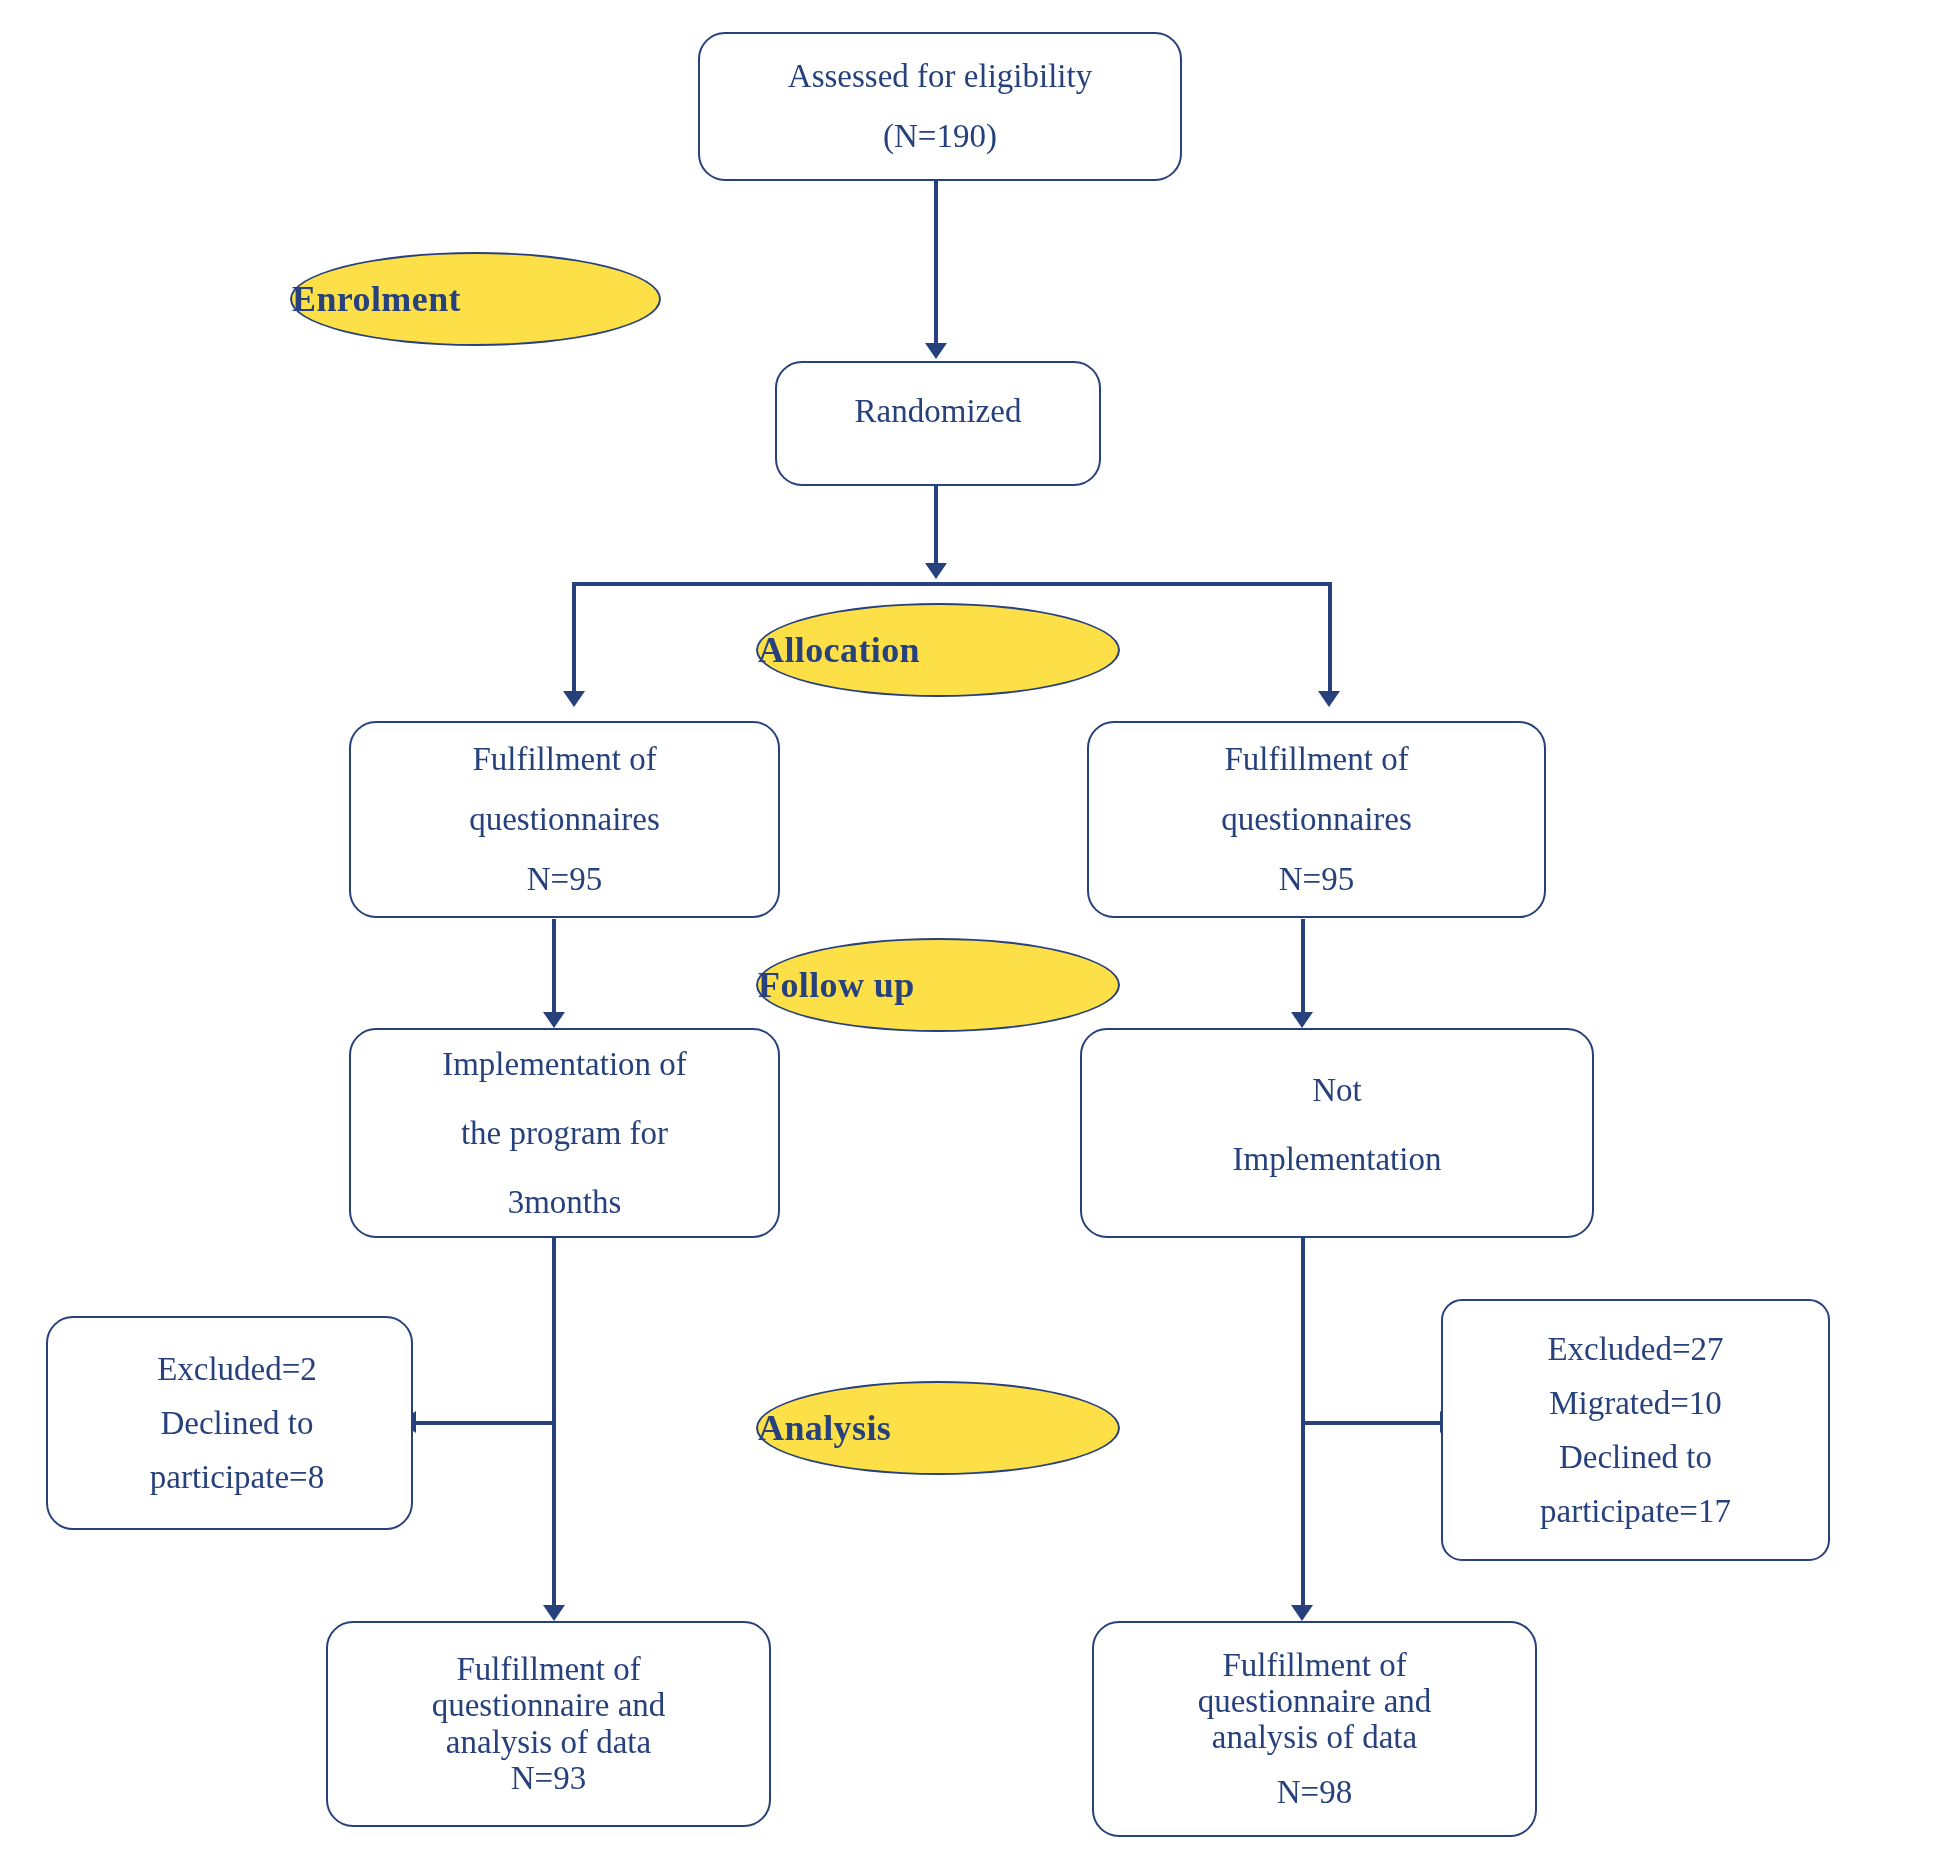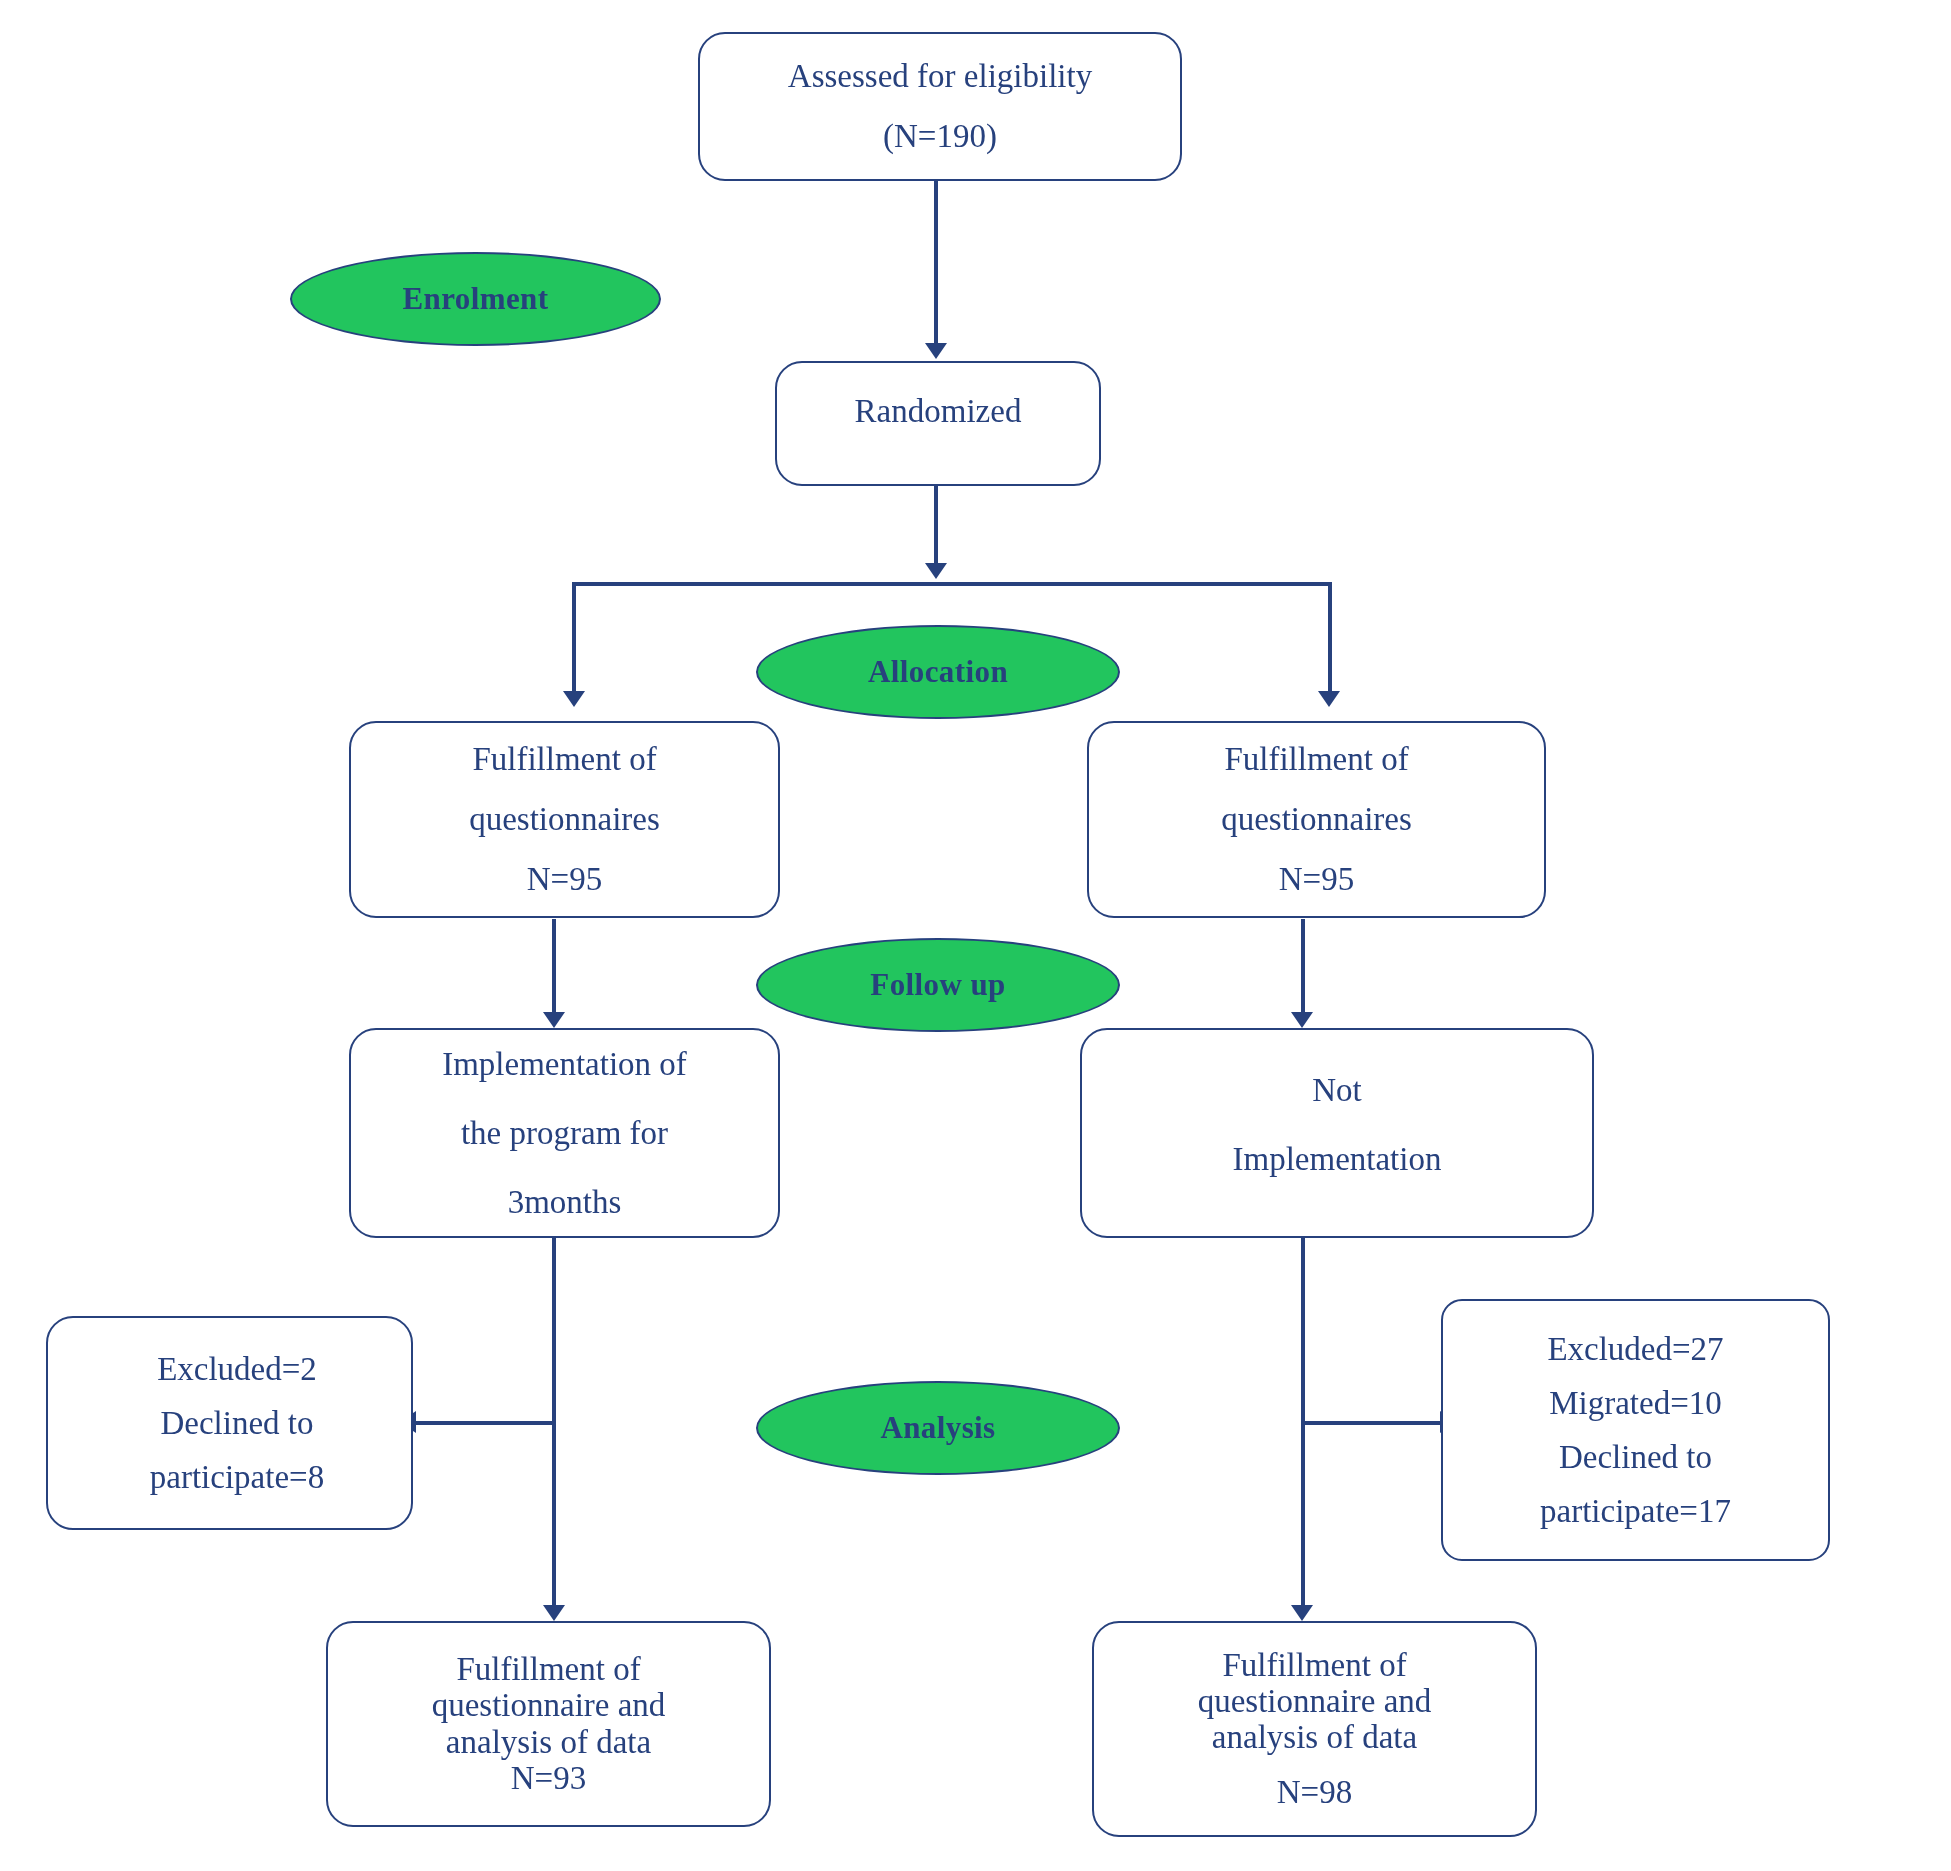--- a/index.html
+++ b/index.html
@@ -41,27 +41,26 @@
   .sp-mid .line  { margin: 10.5px 0; }
   .sp-tight .line { margin: 1.6px 0; }
   .sp-roomy .line { margin: 18px 0; }
 
   
   .stage-label {
     position: absolute;
     box-sizing: border-box;
     border: 2.4px solid #27417d;
     border-radius: 50%;
-    background: #22c55e;
+    background: #fde047;
     color: #27417d;
     display: flex;
     align-items: center;
-    justify-content: center;
     font-weight: bold;
-    font-size: 31px;
+    font-size: 36px;
     letter-spacing: 0.4px;
     z-index: 5;
   }
 
   
   .vline {
     position: absolute;
     width: 4px;
     background: #27417d;
   }
@@ -117,21 +116,21 @@
   <div class="arrow-down" style="left:925px; top:563px;"></div>
 
   <div class="hline" style="left:572px; top:582px; width:759px;"></div>
 
   <div class="vline" style="left:572px; top:582px; height:117px;"></div>
   <div class="arrow-down" style="left:563px; top:691px;"></div>
 
   <div class="vline" style="left:1328px; top:582px; height:117px;"></div>
   <div class="arrow-down" style="left:1318px; top:691px;"></div>
 
-  <div class="stage-label" style="left:756px; top:625px; width:364px; height:94px;">
+  <div class="stage-label" style="left:756px; top:603px; width:364px; height:94px;">
     <span>Allocation</span>
   </div>
 
   <div class="node sp-wide" style="left:349px; top:721px; width:431px; height:197px;">
     <span class="line">Fulfillment of</span>
     <span class="line">questionnaires</span>
     <span class="line">N=95</span>
   </div>
 
   <div class="node sp-wide" style="left:1087px; top:721px; width:459px; height:197px;">

